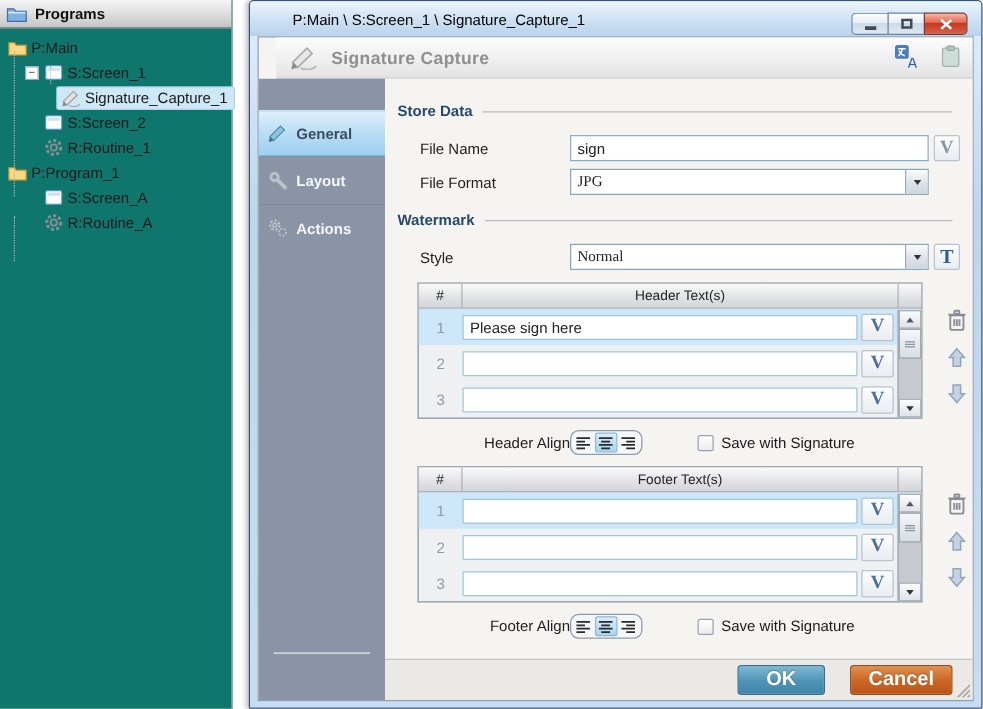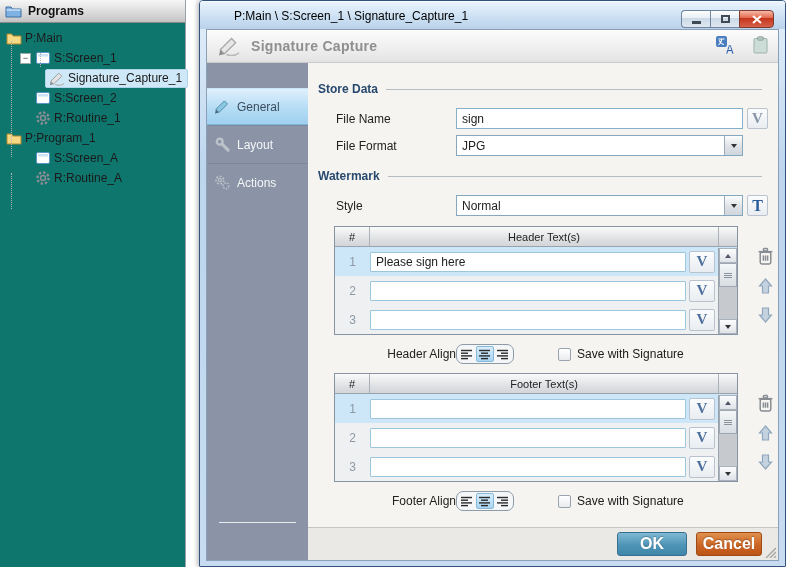--- a/index.html
+++ b/index.html
@@ -40,26 +40,26 @@
   .wbtn.mid  { border-radius:0; }
   .wbtn.close { width:35px; border-radius:0 4px 4px 0; border:1px solid #7c3b30;
           background:linear-gradient(#f7b8a6,#e2654a 45%,#c3361c 46%,#d8604a); }
   .glyph-min { width:9px; height:3px; background:#3f4a55; margin-top:7px; }
   .glyph-max { width:9px; height:8px; border:2px solid #3f4a55; background:transparent; }
 
   .inner { position:absolute; left:6px; top:28px; width:573px; height:532px;
            border:1px solid #8ba0b7; background:#f5f4f1; display:flex; flex-direction:column; }
   .hdrband { height:33px; flex:none; display:flex; align-items:center;
              background:linear-gradient(#fcfcfc,#e9e9e9 80%,#e2e2e2);
-             border-bottom:1px solid #cacaca; position:relative; }
+             border-bottom:1px solid #cacaca; position:relative;margin-left:14px; }
   .hdr-title { font-size:14px; font-weight:bold; color:#8f8f8f; margin-left:10px; letter-spacing:.3px; }
   .hdr-icons { position:absolute; right:10px; top:5px; display:flex; gap:18px; align-items:center; }
 
   .bodyrow { flex:1; display:flex; min-height:0; }
-  .sidebar { width:101px; flex:none; background:#8a94a6; position:relative; padding-top:25px; }
+  .sidebar { width:101px; flex:none; background:#8a94a6; position:relative; padding-top:25px;font-weight:bold; }
   .tab { height:37px; display:flex; align-items:center; color:#f4f6f8; cursor:pointer; }
   .tab .tabicon { width:30px; display:flex; justify-content:center; flex:none; }
   .tab.sel { background:linear-gradient(#dff0fc,#b5dcf5 55%,#9fd0ef);
              color:#3c4c5c; border-top:1px solid #c9e4f6; border-bottom:1px solid #7fb6d9; }
   .tabdiv { height:1px; background:#9ea9ba; border-bottom:1px solid #7d8799; margin:0 1px; }
   .side-bottom-line { position:absolute; left:12px; right:12px; bottom:37px; height:1px; background:#e8ecf0; }
 
   .main { flex:1; display:flex; flex-direction:column; min-width:0; }
   .form { flex:1; position:relative; background:#f5f4f1; overflow:hidden; }
 
@@ -72,21 +72,21 @@
   .frow .flabel { width:120px; flex:none; color:#222; }
   .txt { width:287px; height:21px; border:1px solid #84b0cc; background:#fff; padding:0 5px;
          font-family:"Liberation Sans",sans-serif; font-size:12px; color:#222; }
   .vbtn { width:21px; height:21px; margin-left:4px; border:1px solid #b9c2cd; border-radius:2px;
           background:linear-gradient(#fbfcfd,#e9edf1); display:flex; align-items:center; justify-content:center;
           font-family:"Liberation Serif",serif; font-weight:bold; font-size:15px; color:#8795a8; cursor:pointer; }
   .tbtn { width:21px; height:21px; margin-left:4px; border:1px solid #b9c2cd; border-radius:2px;
           background:linear-gradient(#fbfcfd,#e9edf1); display:flex; align-items:center; justify-content:center;
           font-family:"Liberation Serif",serif; font-weight:bold; font-size:16px; color:#2a5c9c; cursor:pointer; }
   .dd { width:287px; height:21px; border:1px solid #84a8c0; background:#fff; display:flex; align-items:center; cursor:pointer; }
-  .dd .ddval { flex:1; padding-left:5px; color:#222; }
+  .dd .ddval { flex:1; padding-left:5px; color:#222;font-family:Liberation Serif, serif; }
   .dd .ddbtn { width:18px; height:19px; border-left:1px solid #9cacba;
                background:linear-gradient(#fdfdfd,#dde2e7 55%,#cfd6dc); display:flex; align-items:center; justify-content:center; }
   .tri-dn { width:0; height:0; border-left:3.5px solid transparent; border-right:3.5px solid transparent; border-top:4.5px solid #333; }
   .tri-up { width:0; height:0; border-left:3.5px solid transparent; border-right:3.5px solid transparent; border-bottom:4.5px solid #556; }
 
   
   .vtable { position:relative; width:404px; margin-left:26px; border:1px solid #8793a3; background:#eef0f2; }
   .thead { display:flex; height:20px; background:linear-gradient(#fafafa,#dcdee1 70%,#d3d6d9);
            border-bottom:1px solid #9aa3ad; font-size:11px; color:#222; }
   .th { display:flex; align-items:center; justify-content:center; }
@@ -116,21 +116,21 @@
   .cbwrap { display:flex; align-items:center; margin-left:44px; gap:6px; }
   .cb { width:13px; height:13px; border:1px solid #99a3ad; border-radius:2px;
         background:linear-gradient(#ffffff,#e9ebee); }
 
   .footerbar { height:33px; flex:none; background:#ebe9e6; border-top:1px solid #c6c4c0;
                display:flex; align-items:center; justify-content:flex-end; gap:9px; padding-right:16px; position:relative; }
   .btn { height:24px; border-radius:3px; color:#fff; font-weight:bold; font-size:16px;
          display:flex; align-items:center; justify-content:center; cursor:pointer;
          text-shadow:0 -1px 1px rgba(0,0,0,.25); }
   .btn-ok { width:70px; background:linear-gradient(#7fb9d4,#4e94b6 55%,#3e86aa); border:1px solid #366f90; }
-  .btn-cancel { width:66px; background:linear-gradient(#e1914f,#cb6524 55%,#bd5417); border:1px solid #9d4a14; }
+  .btn-cancel { width:82px; background:linear-gradient(#e1914f,#cb6524 55%,#bd5417); border:1px solid #9d4a14;margin-left:11px; }
   .grip { position:absolute; right:2px; bottom:2px; }
 
   .mt10{margin-top:10px}.mt12{margin-top:12px}.mt6{margin-top:6px}.mt8{margin-top:8px}
 </style>
 </head>
 <body>
 
 <div class="tree-panel">
   <div class="tree-header">
     <svg width="17" height="13" viewBox="0 0 17 13">

